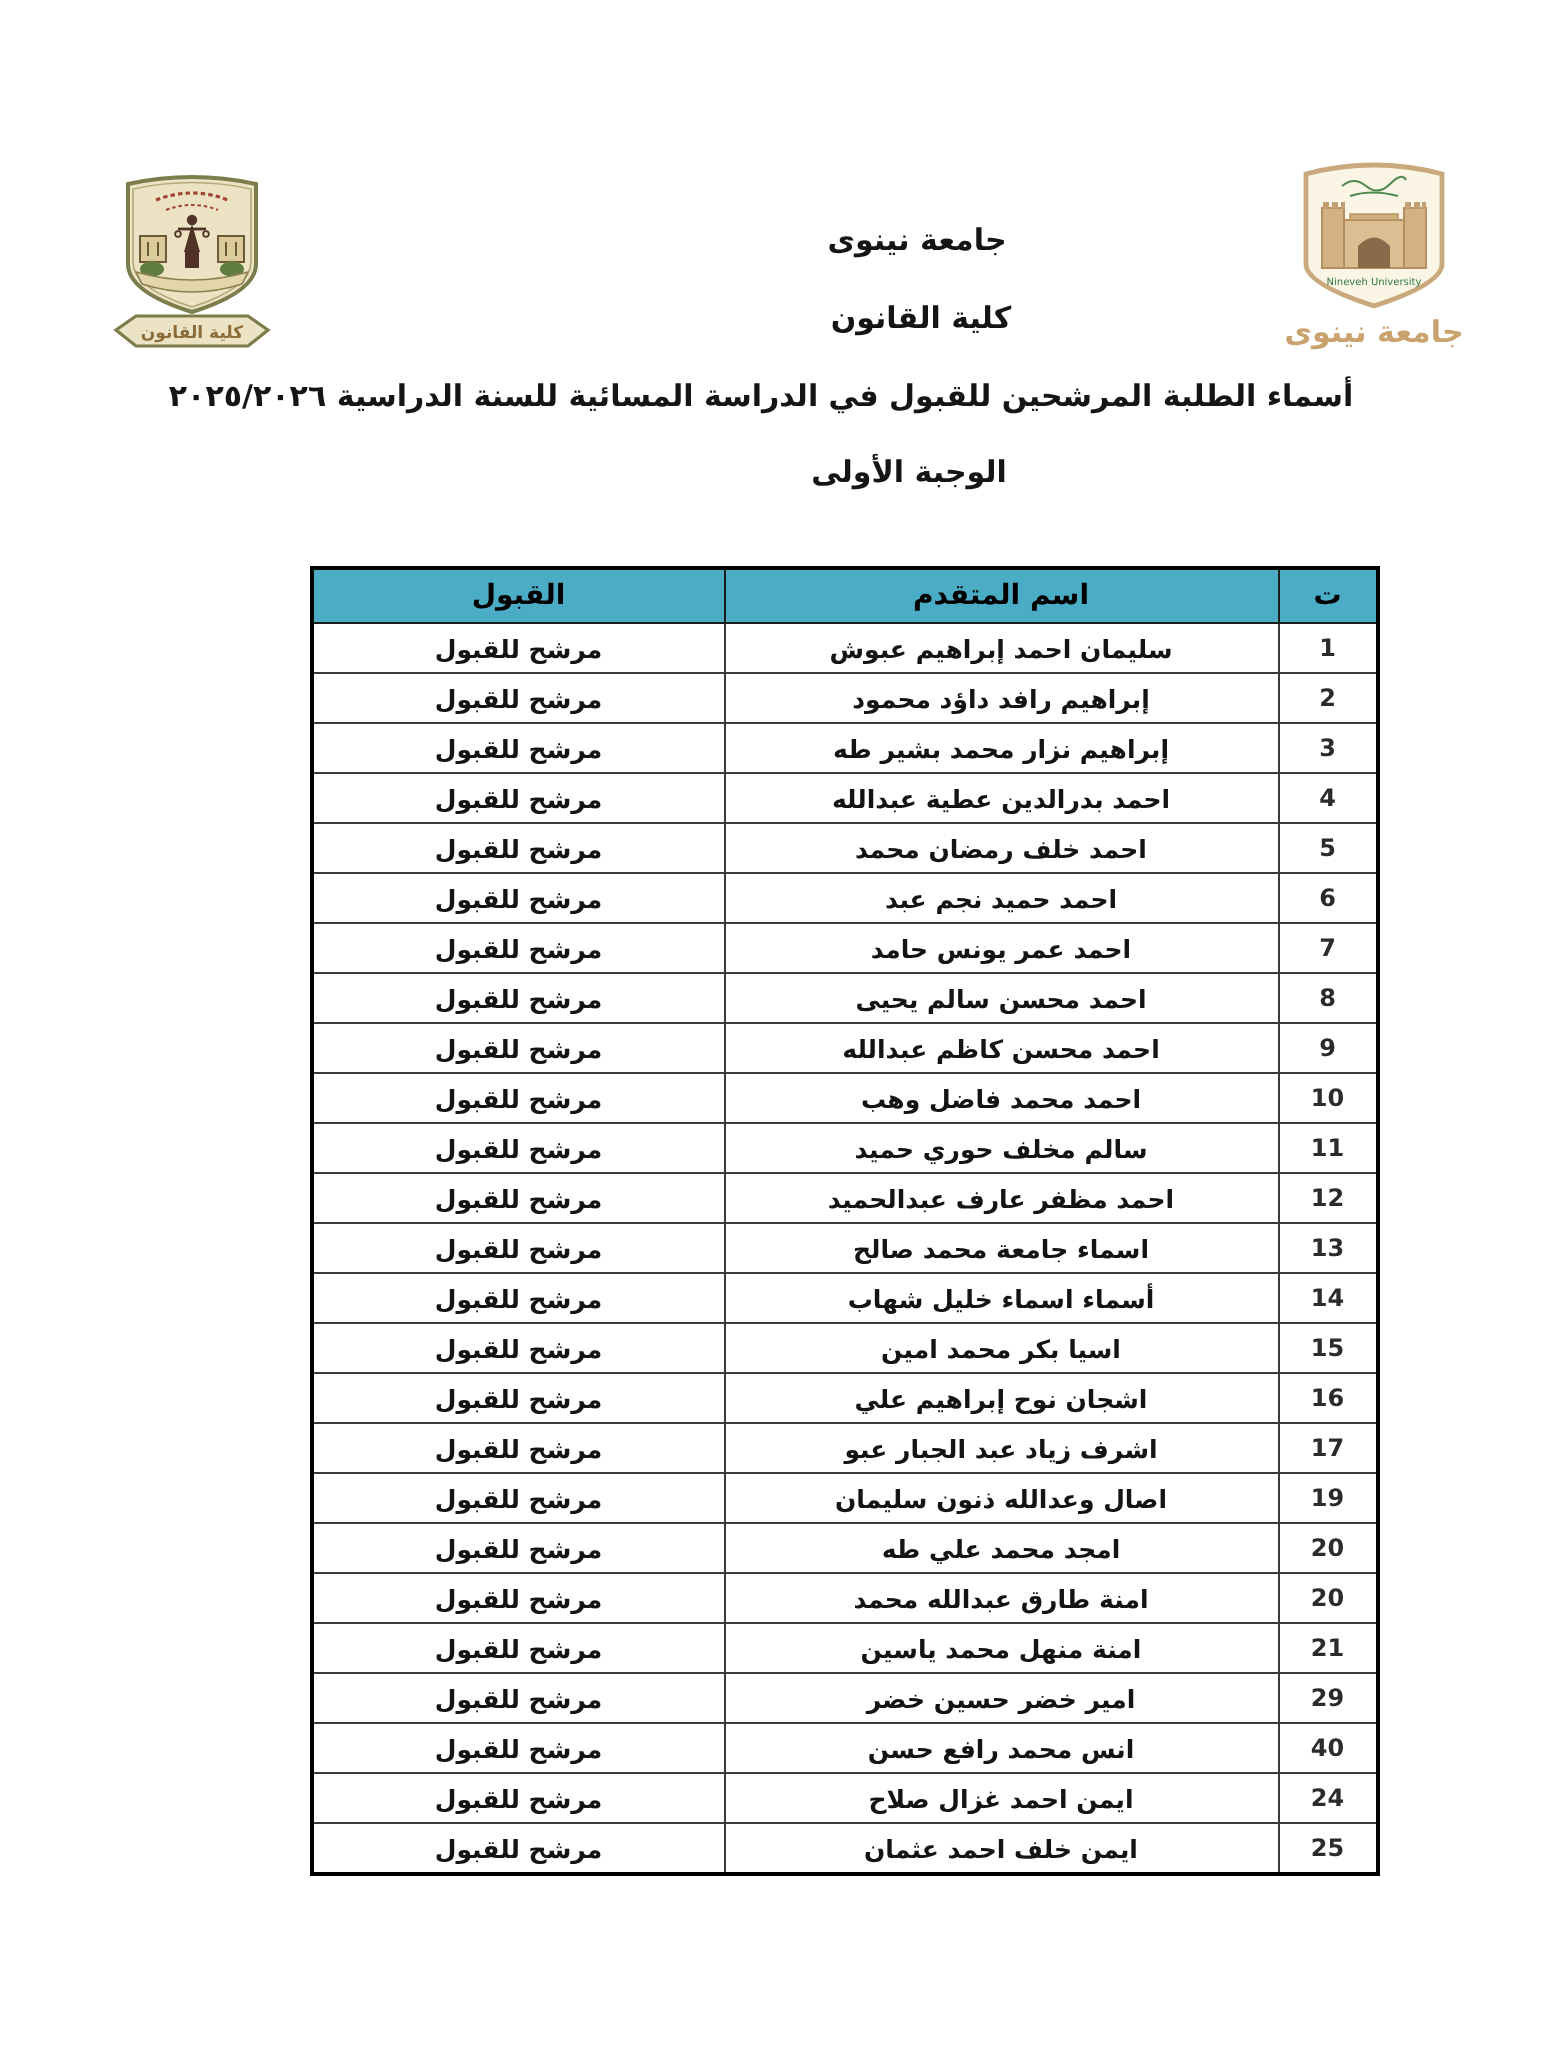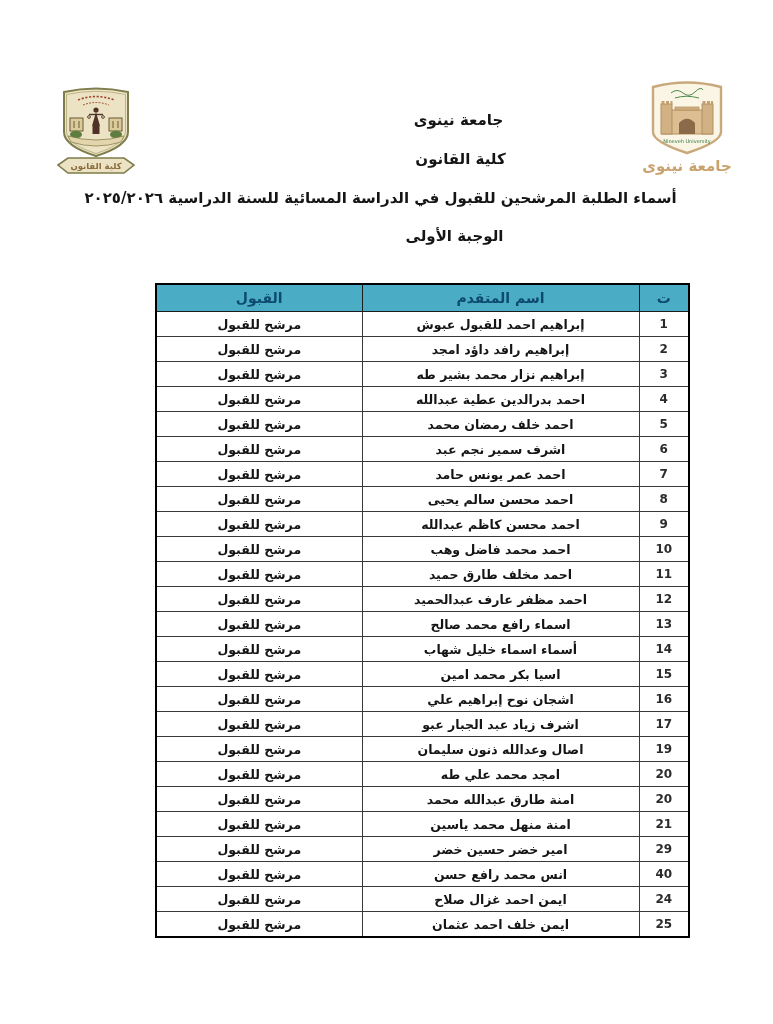--- a/index.html
+++ b/index.html
@@ -26,21 +26,21 @@
   .l3{top:188px;transform:translateX(-6px);}
   .l4{top:226px;transform:translateX(68px);}
   
   table.students{
     position:absolute;left:155px;top:283px;width:533px;
     border-collapse:collapse;table-layout:fixed;
     border:2px solid #000;
     direction:rtl;
   }
   .students th{
-    color:#0c4a6e;font-size:14px;font-weight:bold;
+    color:#000000;font-size:14px;font-weight:bold;
     height:26px;border:1px solid #1c1c1c;padding:0 5px;
     font-family:"DejaVu Sans", sans-serif;
   }
   .students td{
     border:1px solid #3a3a3a;height:24px;
     text-align:center;vertical-align:middle;
     font-size:12.5px;font-weight:bold;color:#141414;
     padding:0 4px;overflow:hidden;white-space:nowrap;
   }
   td.c-idx{font-size:12px;color:#2b2b2b;}
@@ -117,46 +117,46 @@
     <thead>
       <tr>
         <th style="background: rgb(75, 172, 198);">ت</th>
         <th style="background: rgb(75, 172, 198);">اسم المتقدم</th>
         <th style="background: rgb(75, 172, 198);">القبول</th>
       </tr>
     </thead>
     <tbody>
         <tr>
           <td class="c-idx">1</td>
-          <td class="c-name">إبراهيم احمد للقبول عبوش</td>
+          <td class="c-name">سليمان احمد إبراهيم عبوش</td>
           <td class="c-status">مرشح للقبول</td>
         </tr>
         <tr>
           <td class="c-idx">2</td>
-          <td class="c-name">إبراهيم رافد داؤد امجد</td>
+          <td class="c-name">إبراهيم رافد داؤد محمود</td>
           <td class="c-status">مرشح للقبول</td>
         </tr>
         <tr>
           <td class="c-idx">3</td>
           <td class="c-name">إبراهيم نزار محمد بشير طه</td>
           <td class="c-status">مرشح للقبول</td>
         </tr>
         <tr>
           <td class="c-idx">4</td>
           <td class="c-name">احمد بدرالدين عطية عبدالله</td>
           <td class="c-status">مرشح للقبول</td>
         </tr>
         <tr>
           <td class="c-idx">5</td>
           <td class="c-name">احمد خلف رمضان محمد</td>
           <td class="c-status">مرشح للقبول</td>
         </tr>
         <tr>
           <td class="c-idx">6</td>
-          <td class="c-name">اشرف سمير نجم عبد</td>
+          <td class="c-name">احمد حميد نجم عبد</td>
           <td class="c-status">مرشح للقبول</td>
         </tr>
         <tr>
           <td class="c-idx">7</td>
           <td class="c-name">احمد عمر يونس حامد</td>
           <td class="c-status">مرشح للقبول</td>
         </tr>
         <tr>
           <td class="c-idx">8</td>
           <td class="c-name">احمد محسن سالم يحيى</td>
@@ -167,31 +167,31 @@
           <td class="c-name">احمد محسن كاظم عبدالله</td>
           <td class="c-status">مرشح للقبول</td>
         </tr>
         <tr>
           <td class="c-idx">10</td>
           <td class="c-name">احمد محمد فاضل وهب</td>
           <td class="c-status">مرشح للقبول</td>
         </tr>
         <tr>
           <td class="c-idx">11</td>
-          <td class="c-name">احمد مخلف طارق حميد</td>
+          <td class="c-name">سالم مخلف حوري حميد</td>
           <td class="c-status">مرشح للقبول</td>
         </tr>
         <tr>
           <td class="c-idx">12</td>
           <td class="c-name">احمد مظفر عارف عبدالحميد</td>
           <td class="c-status">مرشح للقبول</td>
         </tr>
         <tr>
           <td class="c-idx">13</td>
-          <td class="c-name">اسماء رافع محمد صالح</td>
+          <td class="c-name">اسماء جامعة محمد صالح</td>
           <td class="c-status">مرشح للقبول</td>
         </tr>
         <tr>
           <td class="c-idx">14</td>
           <td class="c-name">أسماء اسماء خليل شهاب</td>
           <td class="c-status">مرشح للقبول</td>
         </tr>
         <tr>
           <td class="c-idx">15</td>
           <td class="c-name">اسيا بكر محمد امين</td>

